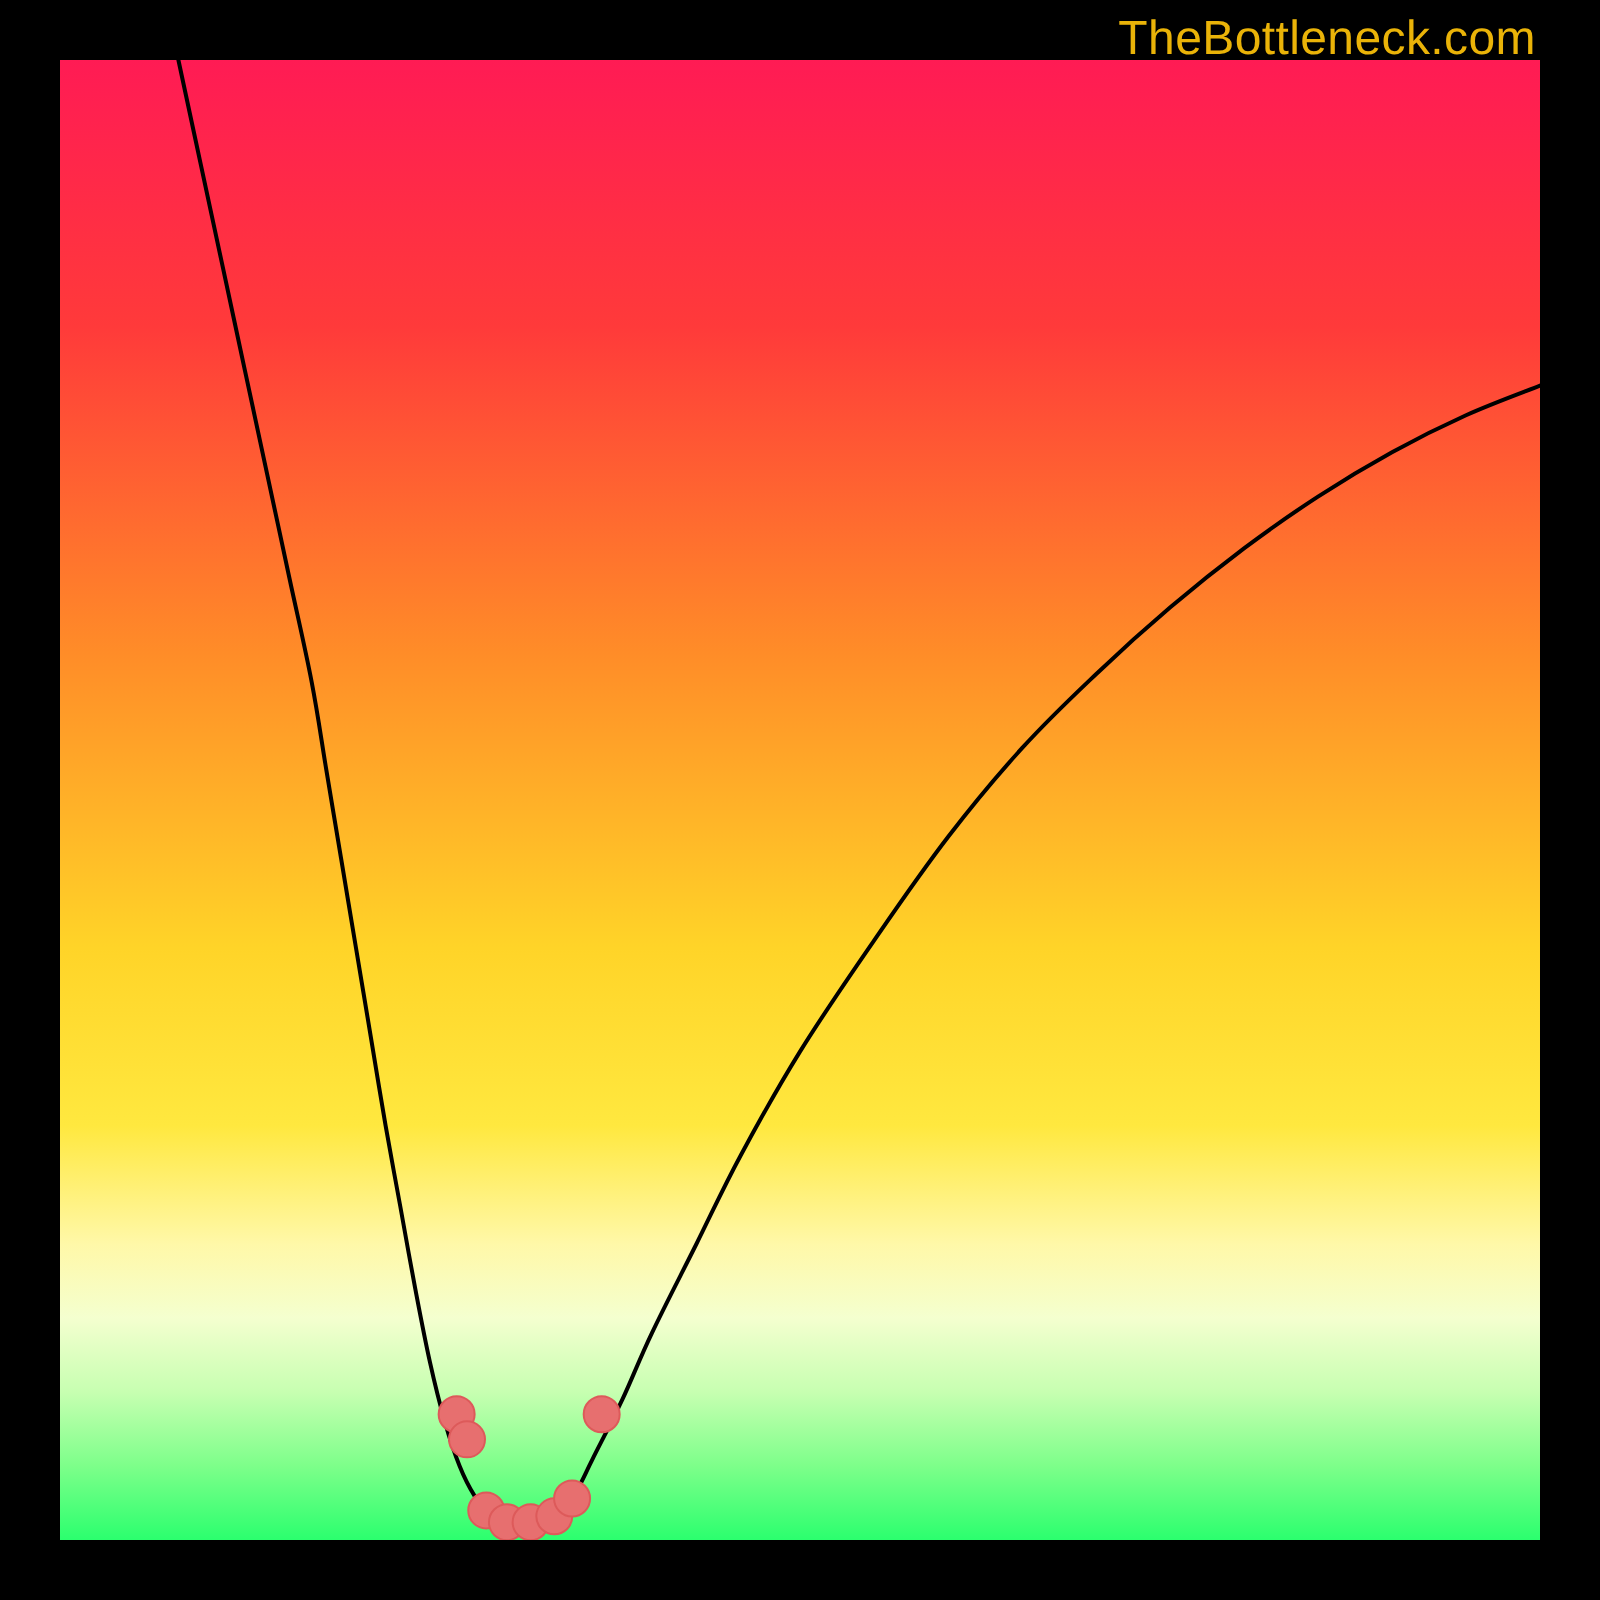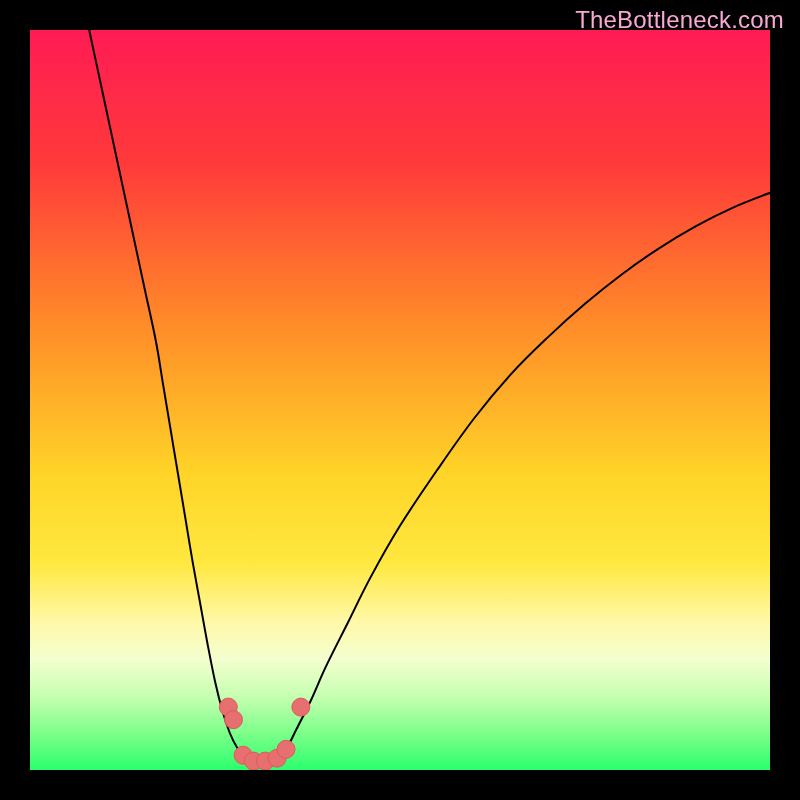--- a/index.html
+++ b/index.html
@@ -22,22 +22,22 @@
   .plot-area {
     position: absolute;
     left: 0;
     top: 0;
     width: 740px;
     height: 740px;
   }
   .watermark {
     position: absolute;
     top: 6px;
-    right: 16px;
-    color: #f9a8d4;
+    right: 32px;
+    color: #eab308;
     font-size: 24px;
     font-weight: 500;
     letter-spacing: 0.2px;
     user-select: none;
   }
 </style>
 </head>
 <body>
 
 <div class="watermark">TheBottleneck.com</div>

